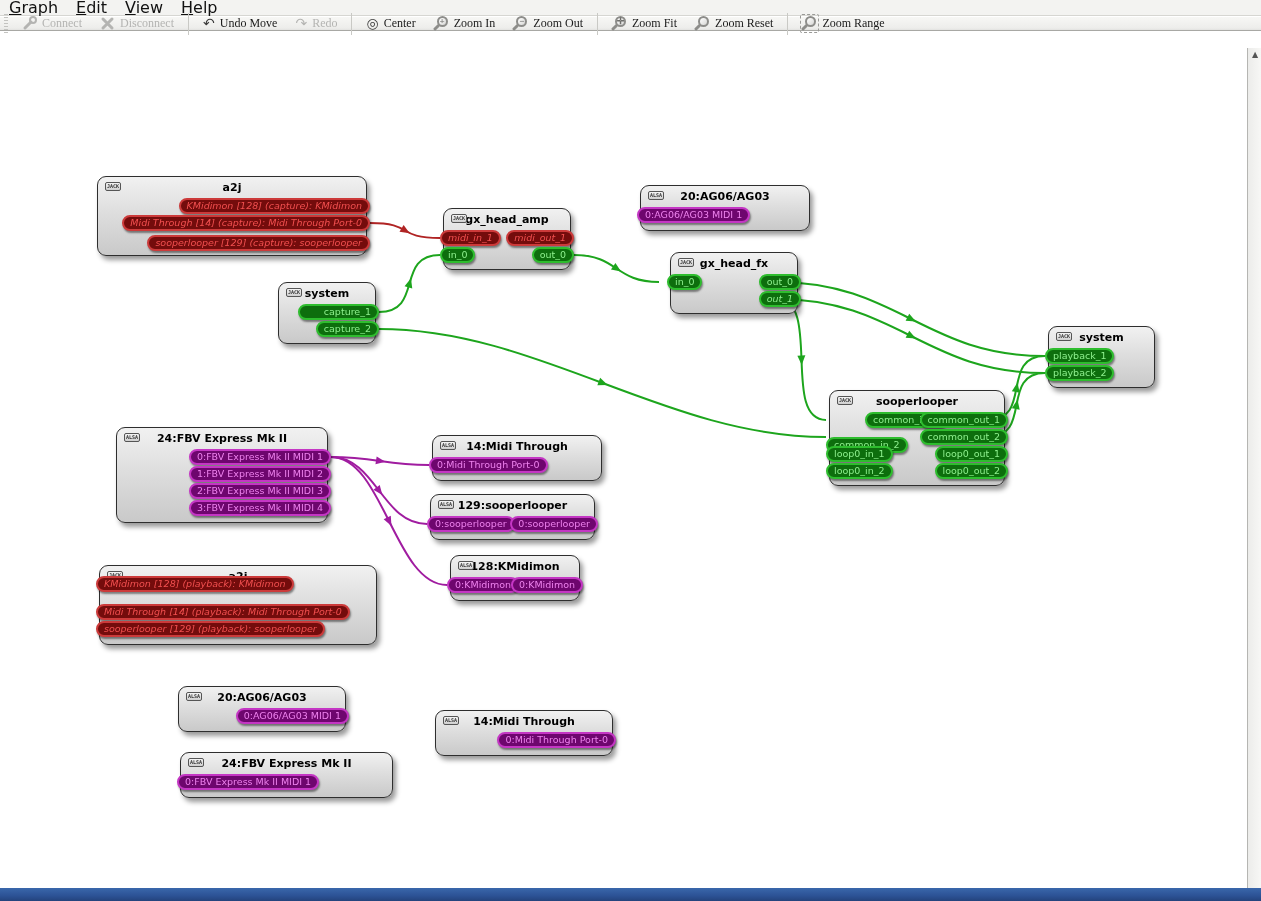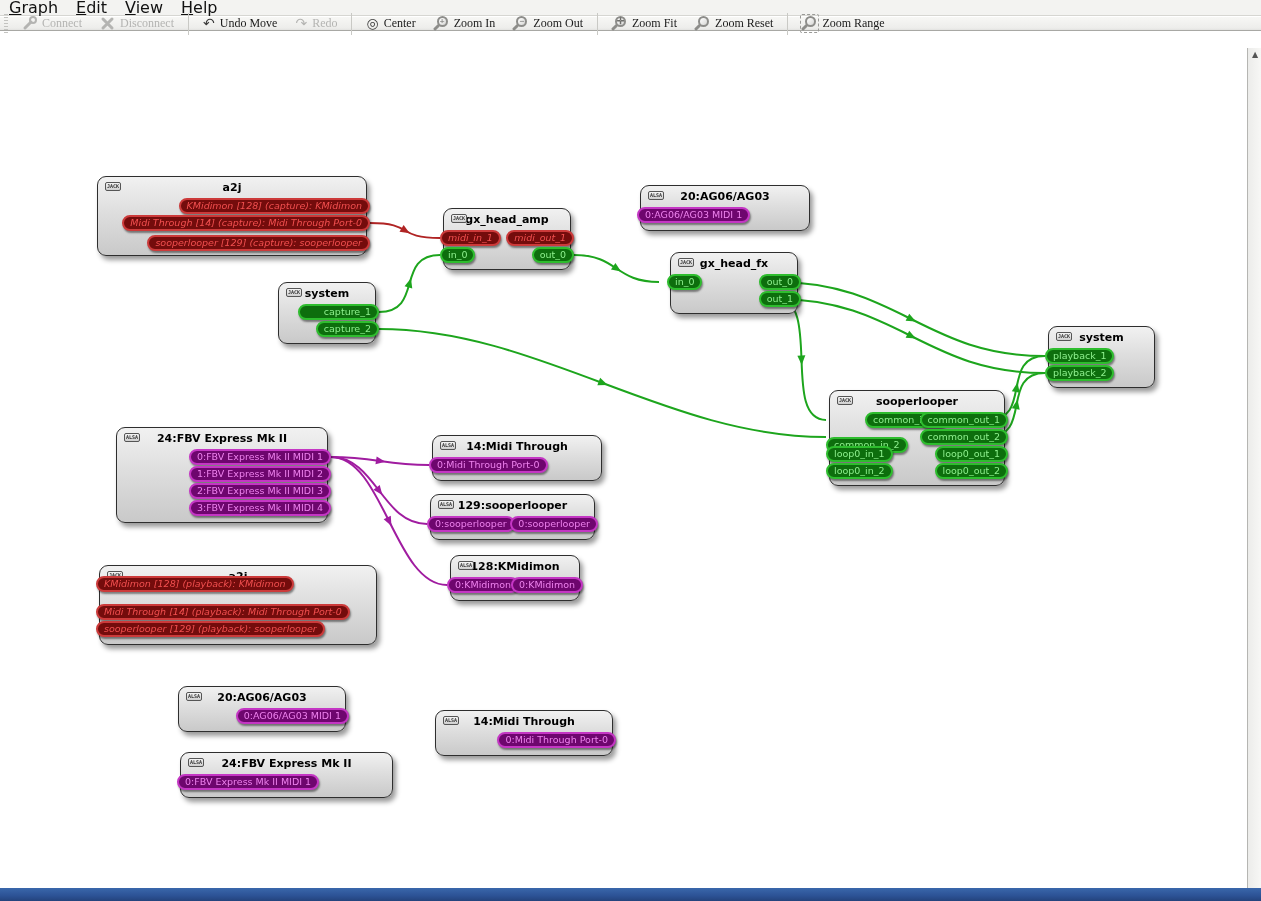--- a/index.html
+++ b/index.html
@@ -195,21 +195,21 @@
       <div class="node" style="left: 640px; top: 137px; width: 170px; height: 46px;">
         <span class="node-badge">ALSA</span>
         <div class="node-title">20:AG06/AG03</div>
         <span class="pill alsa in" style="top: 21px;">0:AG06/AG03 MIDI 1</span>
       </div>
       <div class="node" style="left: 662px; top: 204px; width: 128px; height: 62px; margin-left: 8px;">
         <span class="node-badge">JACK</span>
         <div class="node-title">gx_head_fx</div>
         <span class="pill audio in" style="top: 21px;">in_0</span>
         <span class="pill audio out" style="top: 21px;">out_0</span>
-        <span class="pill audio out" style="top: 38px;">out_1</span>
+        <span class="pill audio out" style="top: 38px; font-style: italic;">out_1</span>
       </div>
       <div class="node" style="left: 278px; top: 234px; width: 98px; height: 62px;">
         <span class="node-badge">JACK</span>
         <div class="node-title">system</div>
         <span class="pill audio out" style="top: 21px; padding-left: 24px;">capture_1</span>
         <span class="pill audio out" style="top: 38px;">capture_2</span>
       </div>
       <div class="node" style="left: 1048px; top: 278px; width: 107px; height: 62px;">
         <span class="node-badge">JACK</span>
         <div class="node-title">system</div>

